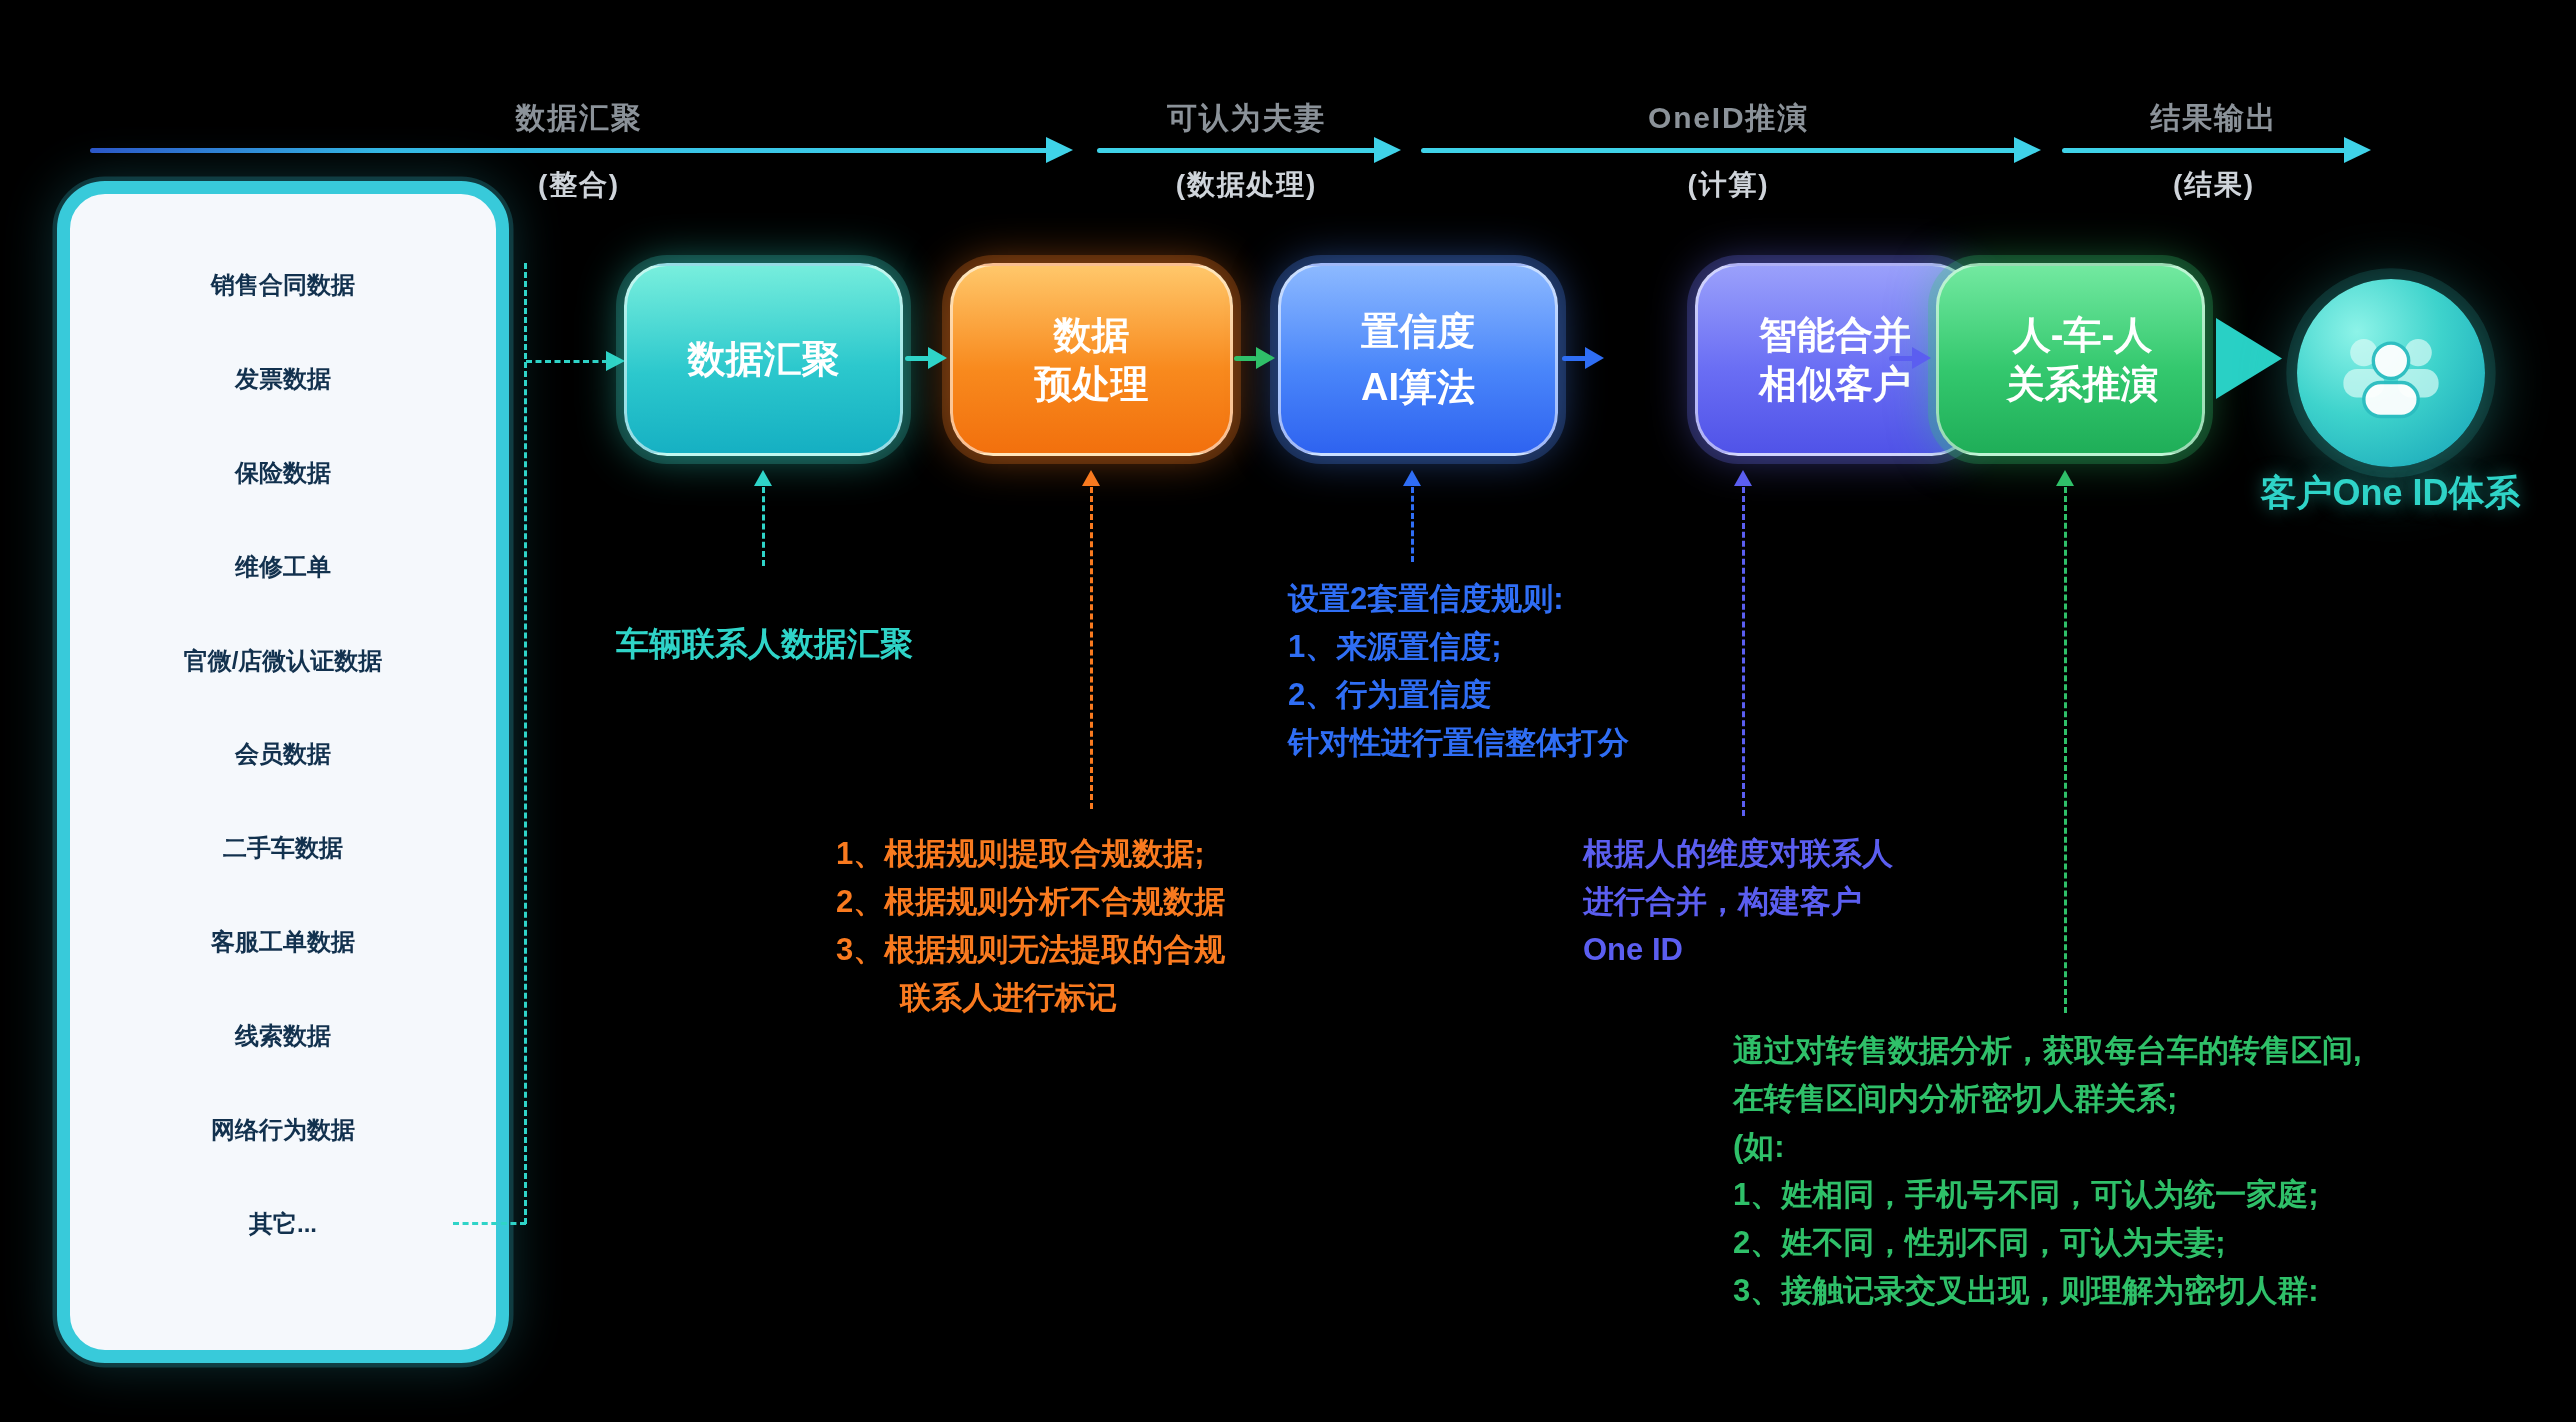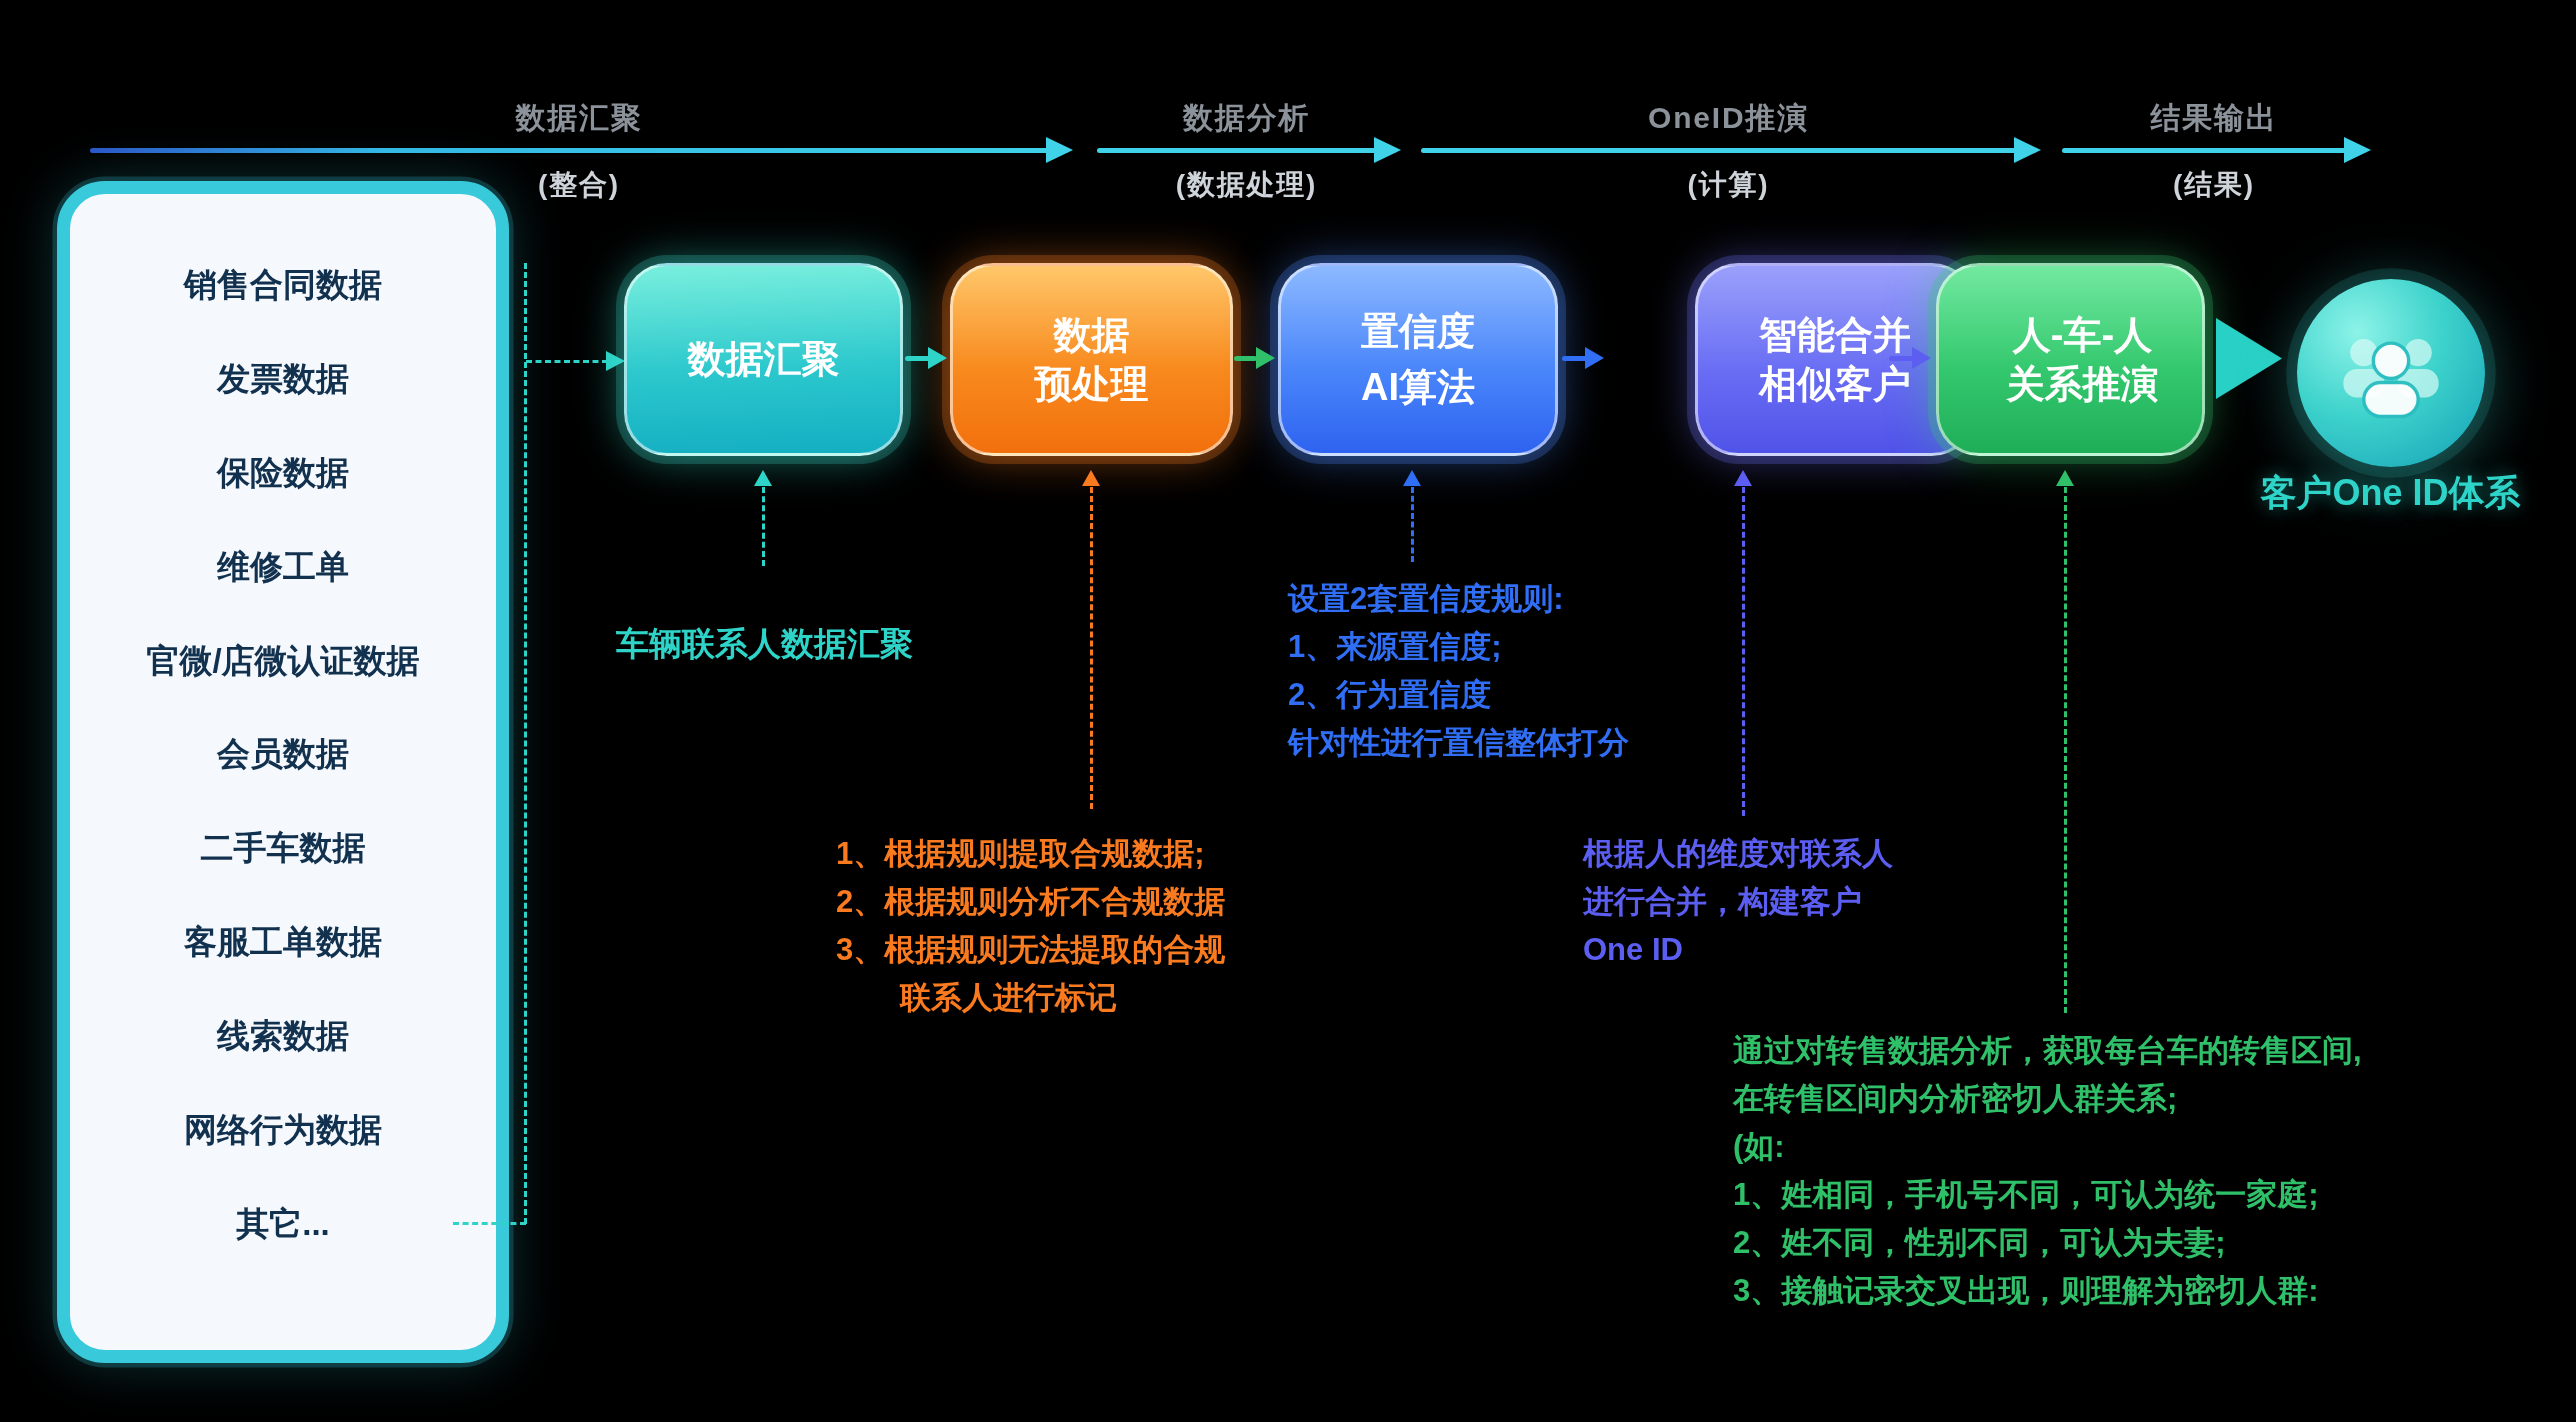--- a/index.html
+++ b/index.html
@@ -14,21 +14,21 @@
   .phase-line.grad{background:linear-gradient(90deg,#2c55c8 0%,#35b9e6 30%,#3fd2e8 100%);}
   .phase-ah{position:absolute;right:-5.4px;top:50%;transform:translateY(-50%);width:0;height:0;
     border-left:27px solid #3fd2e8;border-top:13.4px solid transparent;border-bottom:13.4px solid transparent;}
   .phase-sublabel{font-size:28px;font-weight:600;color:#cfd4da;margin-top:12.5px;letter-spacing:1.8px;}
   
   .panel{position:absolute;left:57px;top:181px;width:452px;height:1182px;box-sizing:border-box;
     background:#f5f8fc;border:13.4px solid #38cada;border-radius:48px;
     box-shadow:0 0 0 4.5px rgba(56,202,218,.22), 0 0 54px rgba(56,202,218,.25);}
   .panel-list{position:absolute;inset:0;display:flex;flex-direction:column;justify-content:space-between;
     padding:68px 9px 104px 9px;box-sizing:border-box;}
-  .panel-item{height:45px;line-height:45px;text-align:center;font-size:33px;font-weight:700;color:#12314e;}
+  .panel-item{height:45px;line-height:45px;text-align:center;font-size:24px;font-weight:700;color:#12314e;}
   
   .vdash{position:absolute;border-left:3.6px dashed #2fd4c8;}
   .hdash{position:absolute;border-top:3.6px dashed #2fd4c8;}
   .rtri{position:absolute;width:0;height:0;border-top:10.7px solid transparent;border-bottom:10.7px solid transparent;}
   .uptri{position:absolute;width:0;height:0;border-left:9.8px solid transparent;border-right:9.8px solid transparent;}
   
   .fbox{position:absolute;top:263px;height:193px;box-sizing:border-box;border-radius:43px;
     display:flex;flex-direction:column;align-items:center;justify-content:center;
     color:#fff;font-weight:700;font-size:38px;line-height:1.28;text-align:center;
     border:3.6px solid rgba(255,255,255,.55);}
@@ -70,21 +70,21 @@
 <div class="stage">
 
   <div class="phase" style="left:90px;width:978px;">
     <div class="phase-label">数据汇聚</div>
     <div class="phase-line grad">
         <i class="phase-ah"></i>
       </div>
     <div class="phase-sublabel">(整合)</div>
   </div>
   <div class="phase" style="left:1097px;width:299px;">
-    <div class="phase-label">数据分析</div>
+    <div class="phase-label">可认为夫妻</div>
     <div class="phase-line">
         <i class="phase-ah"></i>
       </div>
     <div class="phase-sublabel">(数据处理)</div>
   </div>
   <div class="phase" style="left:1421px;width:615px;">
     <div class="phase-label">OneID推演</div>
     <div class="phase-line">
         <i class="phase-ah"></i>
       </div>

